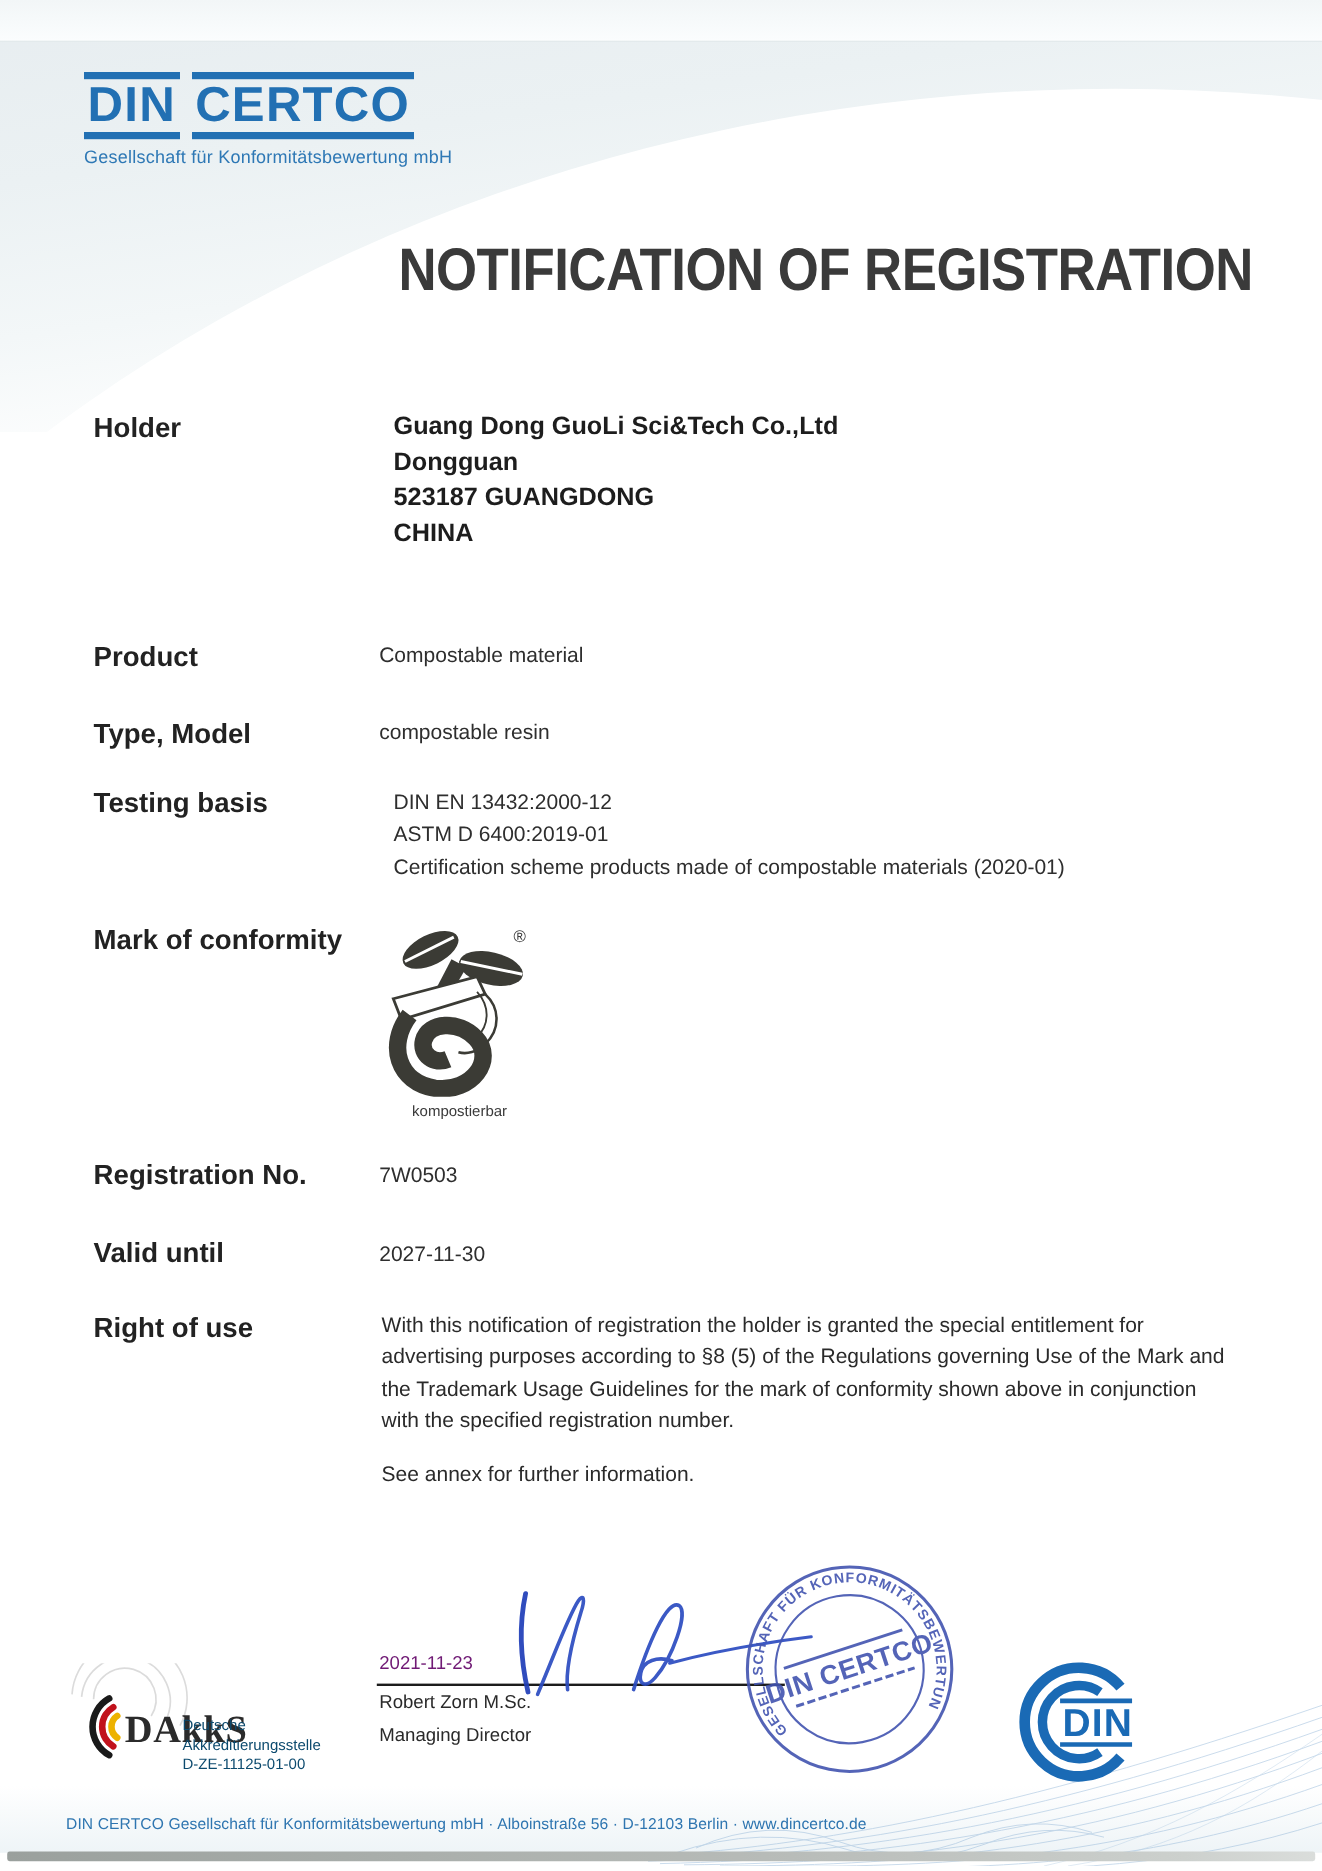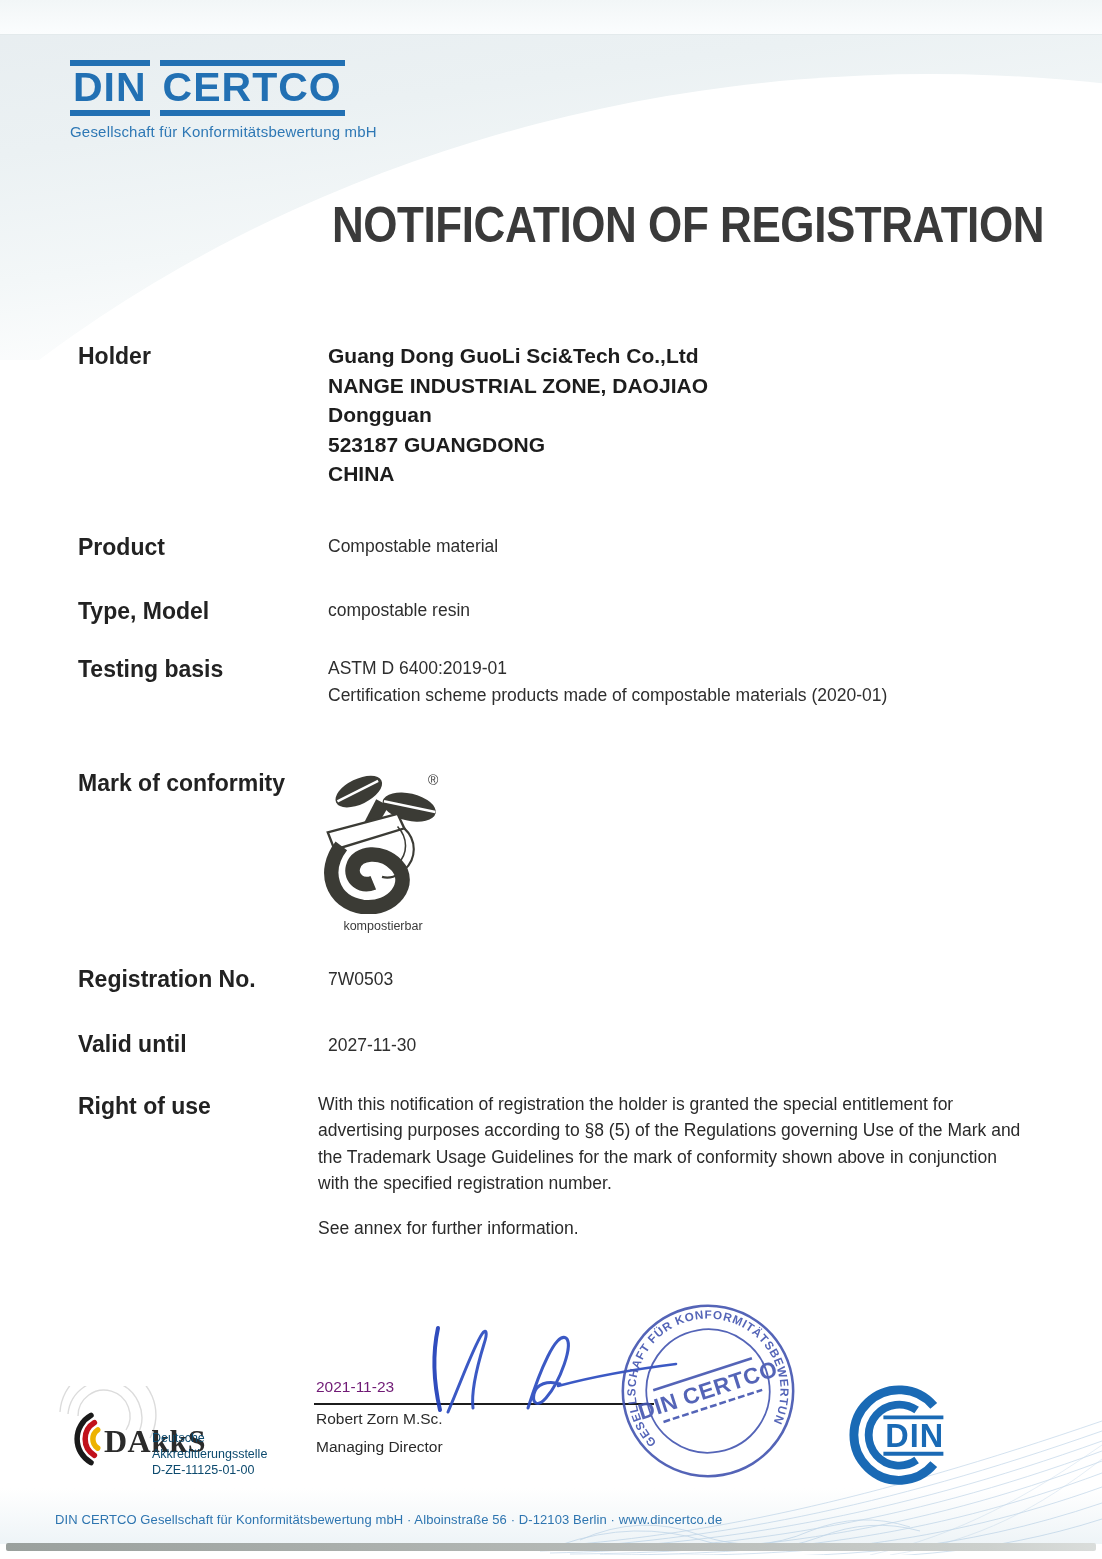--- a/index.html
+++ b/index.html
@@ -26,21 +26,21 @@
   .logo-word{display:inline-block;font-weight:bold;font-size:41px;letter-spacing:1px;
     color:#2270b3;border-top:6px solid #2270b3;border-bottom:6px solid #2270b3;
     padding:0 3px 2px 3px;line-height:42px;}
   .logo-word + .logo-word{margin-left:10px;}
   .logo-tagline{margin-top:7px;font-size:15px;color:#2e78b5;letter-spacing:0.2px;}
   
   .page-title{left:332px;top:196px;font-size:50px;font-weight:bold;color:#3a3a3a;
     letter-spacing:-0.5px;transform:scaleX(0.88);transform-origin:left top;white-space:nowrap;}
   
   .flabel{left:78px;font-size:23px;font-weight:bold;color:#222;}
-  .fvalue{left:328px;font-size:17.5px;color:#2e2e2e;}
+  .fvalue{left:316px;font-size:17.5px;color:#2e2e2e;}
   .holder-block{left:328px;top:341px;font-size:21px;font-weight:bold;
     line-height:29.5px;color:#1d1d1d;}
   .testing-block{left:328px;top:655px;font-size:17.5px;line-height:27px;color:#2e2e2e;}
   .rou-para{left:318px;top:1091px;width:706px;font-size:17.5px;line-height:26.4px;color:#2a2a2a;}
   .annex{left:318px;top:1218px;font-size:17.5px;color:#2a2a2a;text-align:right;}
   .mark-caption{left:318px;top:919px;width:130px;text-align:center;font-size:12.5px;color:#3a3a3a;}
   .reg-symbol{left:428px;top:772px;font-size:14px;color:#3a3a3a;}
   
   .sig-date{left:316px;top:1378px;font-size:15.5px;color:#701a75;}
   .sig-line{left:314px;top:1403px;width:340px;height:2px;background:#1c1c1c;}
@@ -83,34 +83,34 @@
 <div class="abs logo">
   <span class="logo-word">DIN</span><span class="logo-word">CERTCO</span>
   <div class="logo-tagline">Gesellschaft für Konformitätsbewertung mbH</div>
 </div>
 
 <div class="abs page-title">NOTIFICATION OF REGISTRATION</div>
 
 <div class="abs flabel" style="top:343px;">Holder</div>
 <div class="abs holder-block">
   <div>Guang Dong GuoLi Sci&amp;Tech Co.,Ltd</div>
-  <div>NANGE INDUSTRIAL ZONE, DAOJIAO</div>
   <div>Dongguan</div>
   <div>523187 GUANGDONG</div>
   <div>CHINA</div>
 </div>
 
 <div class="abs flabel" style="top:534px;">Product</div>
 <div class="abs fvalue" style="top:536px;">Compostable material</div>
 
 <div class="abs flabel" style="top:598px;">Type, Model</div>
 <div class="abs fvalue" style="top:600px;">compostable resin</div>
 
 <div class="abs flabel" style="top:656px;">Testing basis</div>
 <div class="abs testing-block">
+  <div>DIN EN 13432:2000-12</div>
   <div>ASTM D 6400:2019-01</div>
   <div>Certification scheme products made of compostable materials (2020-01)</div>
 </div>
 
 <div class="abs flabel" style="top:770px;">Mark of conformity</div>
 
 <svg class="abs" style="left:320px;top:768px;" width="126" height="146" viewBox="0 0 130 150">
   <g>
     <ellipse cx="40" cy="24" rx="26" ry="13" fill="#3b3b35" transform="rotate(-26 40 24)"></ellipse>
     <ellipse cx="92" cy="40" rx="28" ry="14" fill="#3b3b35" transform="rotate(13 92 40)"></ellipse>

